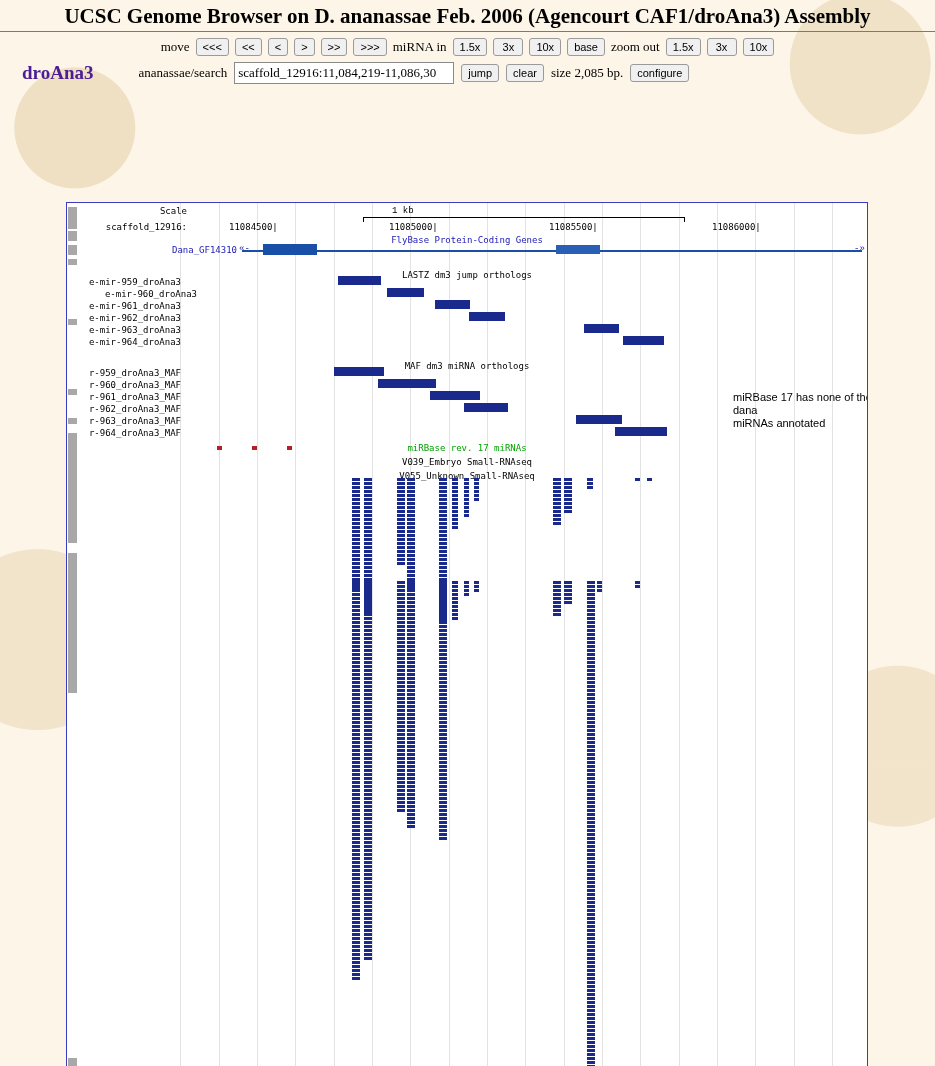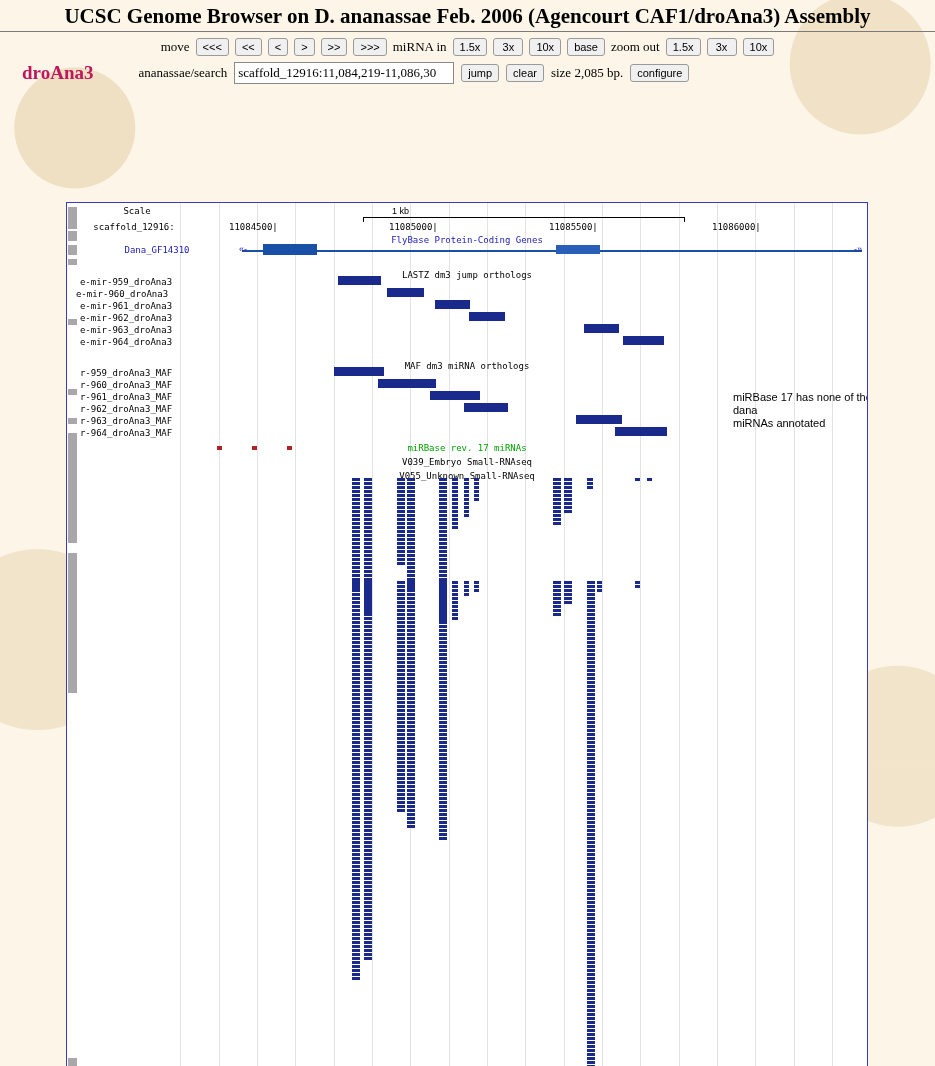--- a/index.html
+++ b/index.html
@@ -69,21 +69,21 @@
 
   .pos-row {
     display: flex;
     align-items: center;
     gap: 7px;
     padding: 2px 0 8px 0;
     font-size: 13px;
     font-family: "Liberation Serif", serif;
   }
   .species {
-    color: #be185d;
+    color: #4c1d95;
     font-weight: bold;
     font-size: 19px;
     font-family: "Liberation Serif", serif;
     margin-left: 22px;
     margin-right: 38px;
     white-space: nowrap;
   }
   .pos-label { color: #000; }
   input.pos-input {
     font-family: "Liberation Serif", serif;
@@ -121,31 +121,31 @@
     background: #a8a8a8;
   }
   .vgrid {
     position: absolute;
     top: 0;
     width: 1px;
     height: 100%;
     background: #e3e3e3;
   }
   .mono {
-    font-family: Liberation Sans, sans-serif;
+    font-family: Liberation Mono, monospace;
     font-size: 9px;
     color: #000;
     white-space: nowrap;
   }
   .lbl-left {
     position: absolute;
     font-family: "DejaVu Sans Mono", monospace;
     font-size: 9px;
     color: #000;
-    text-align: center;
+    text-align: right;
     white-space: nowrap;
   }
   .center-lbl {
     position: absolute;
     font-family: "DejaVu Sans Mono", monospace;
     font-size: 9px;
     white-space: nowrap;
     text-align: center;
     width: 100%;
     left: 0;
@@ -274,21 +274,21 @@
     <div class="feat" style="left:196px; top:41px; width:54px; height:11px; background:#1a4fa8;"></div>
     <div class="feat" style="left:489px; top:42px; width:44px; height:9px; background:#2a5fb8;"></div>
     <div class="mono blue" style="position:absolute; left:172px; top:41px;">«-</div>
     <div class="mono blue" style="position:absolute; left:787px; top:41px;">-»</div>
 
 
     <div class="center-lbl blk" style="top:67px;">LASTZ dm3 jump orthologs</div>
 
     <div class="lbl-left" style="left:4px; top:74px; width:110px;">e-mir-959_droAna3</div>
     <div class="feat" style="left:271px; top:73px; width:43px; height:9px;"></div>
-    <div class="lbl-left" style="left:0; top:86px; width:110px;">e-mir-960_droAna3</div>
+    <div class="lbl-left" style="left:20px; top:86px; width:110px;">e-mir-960_droAna3</div>
     <div class="feat" style="left:320px; top:85px; width:37px; height:9px;"></div>
     <div class="lbl-left" style="left:4px; top:98px; width:110px;">e-mir-961_droAna3</div>
     <div class="feat" style="left:368px; top:97px; width:35px; height:9px;"></div>
     <div class="lbl-left" style="left:4px; top:110px; width:110px;">e-mir-962_droAna3</div>
     <div class="feat" style="left:402px; top:109px; width:36px; height:9px;"></div>
     <div class="lbl-left" style="left:4px; top:122px; width:110px;">e-mir-963_droAna3</div>
     <div class="feat" style="left:517px; top:121px; width:35px; height:9px;"></div>
     <div class="lbl-left" style="left:4px; top:134px; width:110px;">e-mir-964_droAna3</div>
     <div class="feat" style="left:556px; top:133px; width:41px; height:9px;"></div>
 

